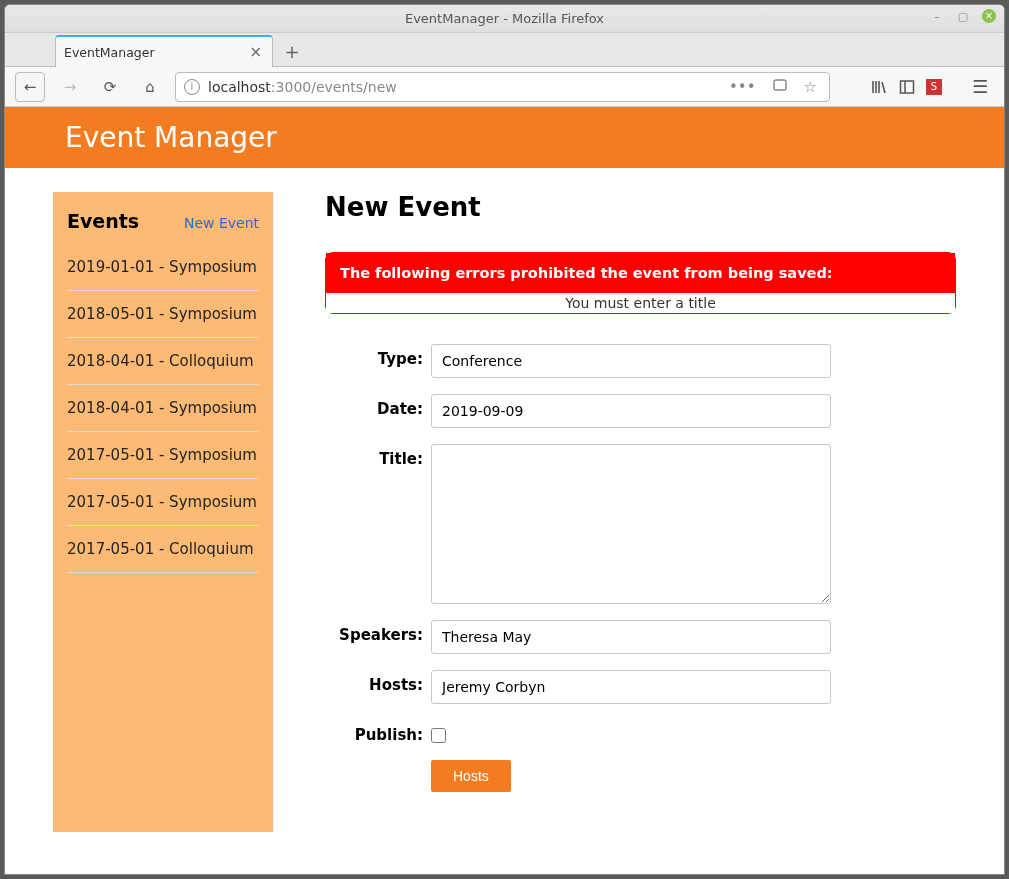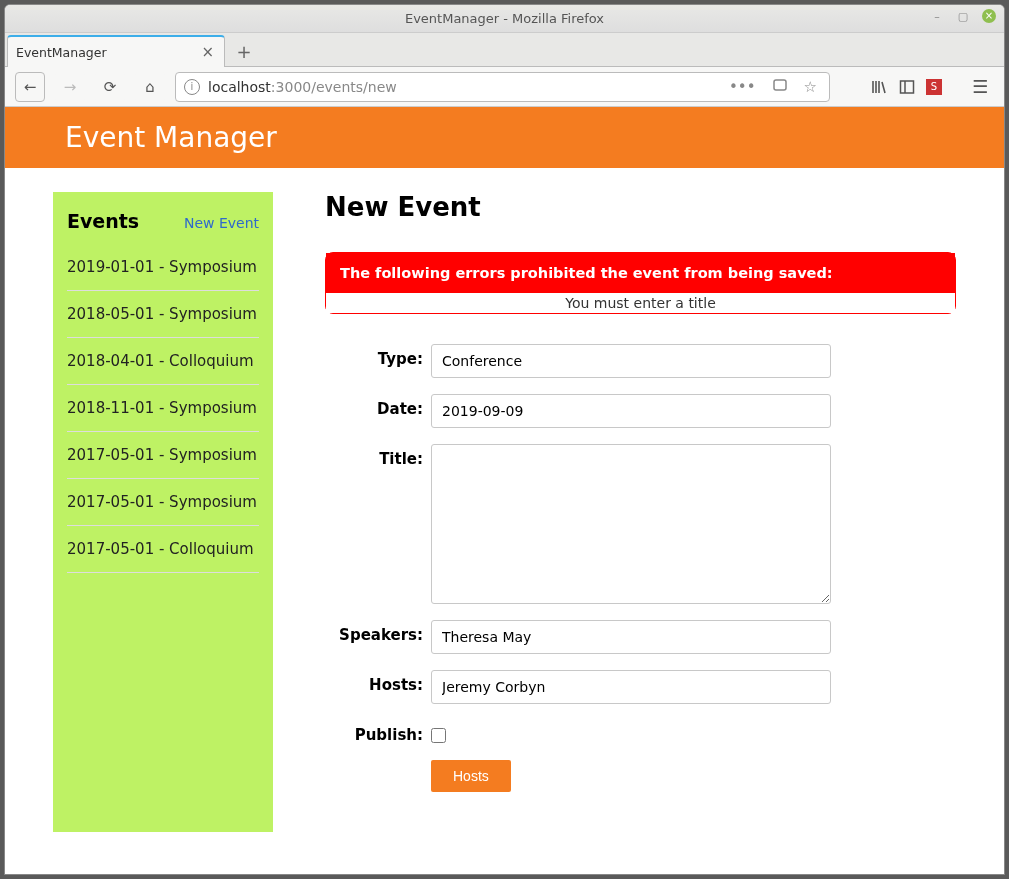--- a/index.html
+++ b/index.html
@@ -72,20 +72,21 @@
     border-bottom: none;
     border-top: 2px solid #3daee9;
     border-radius: 4px 4px 0 0;
     display: flex;
     align-items: center;
     padding: 0 8px;
     font-size: 12.5px;
     color: #333;
     position: relative;
     top: 1px;
+    margin-left: 48px;
   }
   .browser-tab .tab-label { flex: 1; }
   .tab-close { font-size: 15px; color: #666; padding: 0 2px; }
   .tab-new {
     width: 30px; height: 30px;
     display: flex; align-items: center; justify-content: center;
     font-size: 18px; color: #666;
     margin-left: 4px;
   }
   .toolbar {
@@ -157,21 +158,21 @@
     font-size: 28px;
     font-weight: 500;
   }
   .app-body {
     display: flex;
     padding: 24px 48px 40px 48px;
     gap: 52px;
   }
   .sidebar {
     width: 220px;
-    background: #bef264;
+    background: #fdba74;
     padding: 18px 14px;
     align-self: flex-start;
     min-height: 640px;
   }
   .sidebar-head {
     display: flex;
     align-items: baseline;
     justify-content: space-between;
     margin-bottom: 12px;
   }
@@ -324,21 +325,21 @@
     <div class="app-body">
 
       <div class="sidebar">
         <div class="sidebar-head">
           <span class="sidebar-title">Events</span>
           <a href="#" class="newevent-link">New Event</a>
         </div>
         <div class="event-item">2019-01-01 - Symposium</div>
         <div class="event-item">2018-05-01 - Symposium</div>
         <div class="event-item">2018-04-01 - Colloquium</div>
-        <div class="event-item">2018-11-01 - Symposium</div>
+        <div class="event-item">2018-04-01 - Symposium</div>
         <div class="event-item">2017-05-01 - Symposium</div>
         <div class="event-item">2017-05-01 - Symposium</div>
         <div class="event-item">2017-05-01 - Colloquium</div>
       </div>
 
       <div class="main">
         <h1 class="page-title">New Event</h1>
 
         <div class="error-box">
           <div class="error-head">The following errors prohibited the event from being saved:</div>

